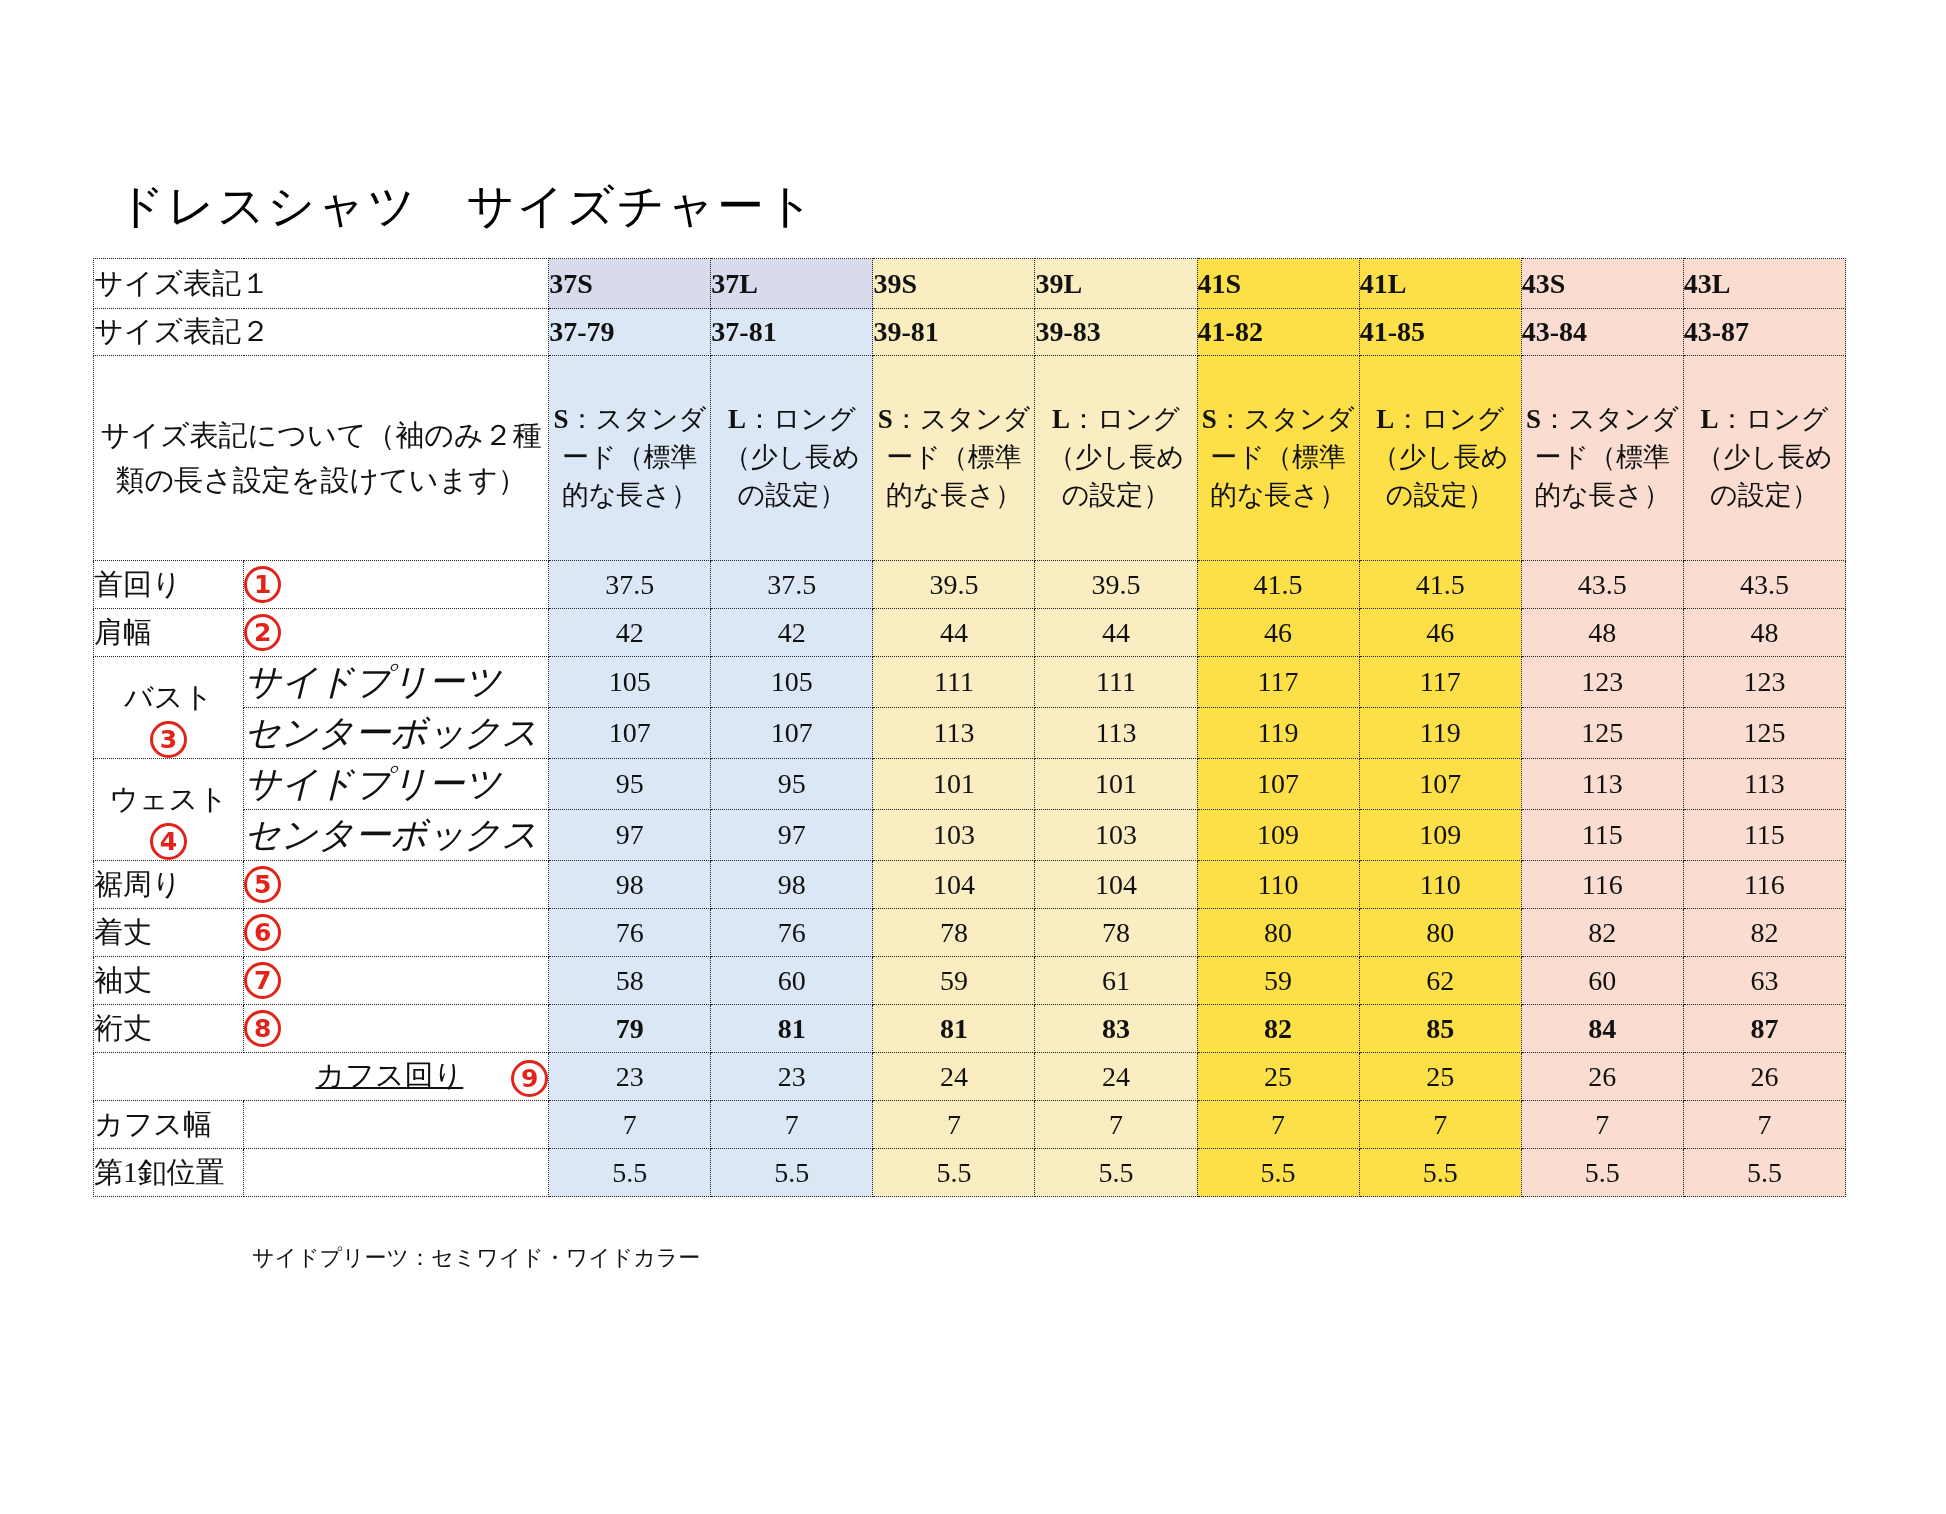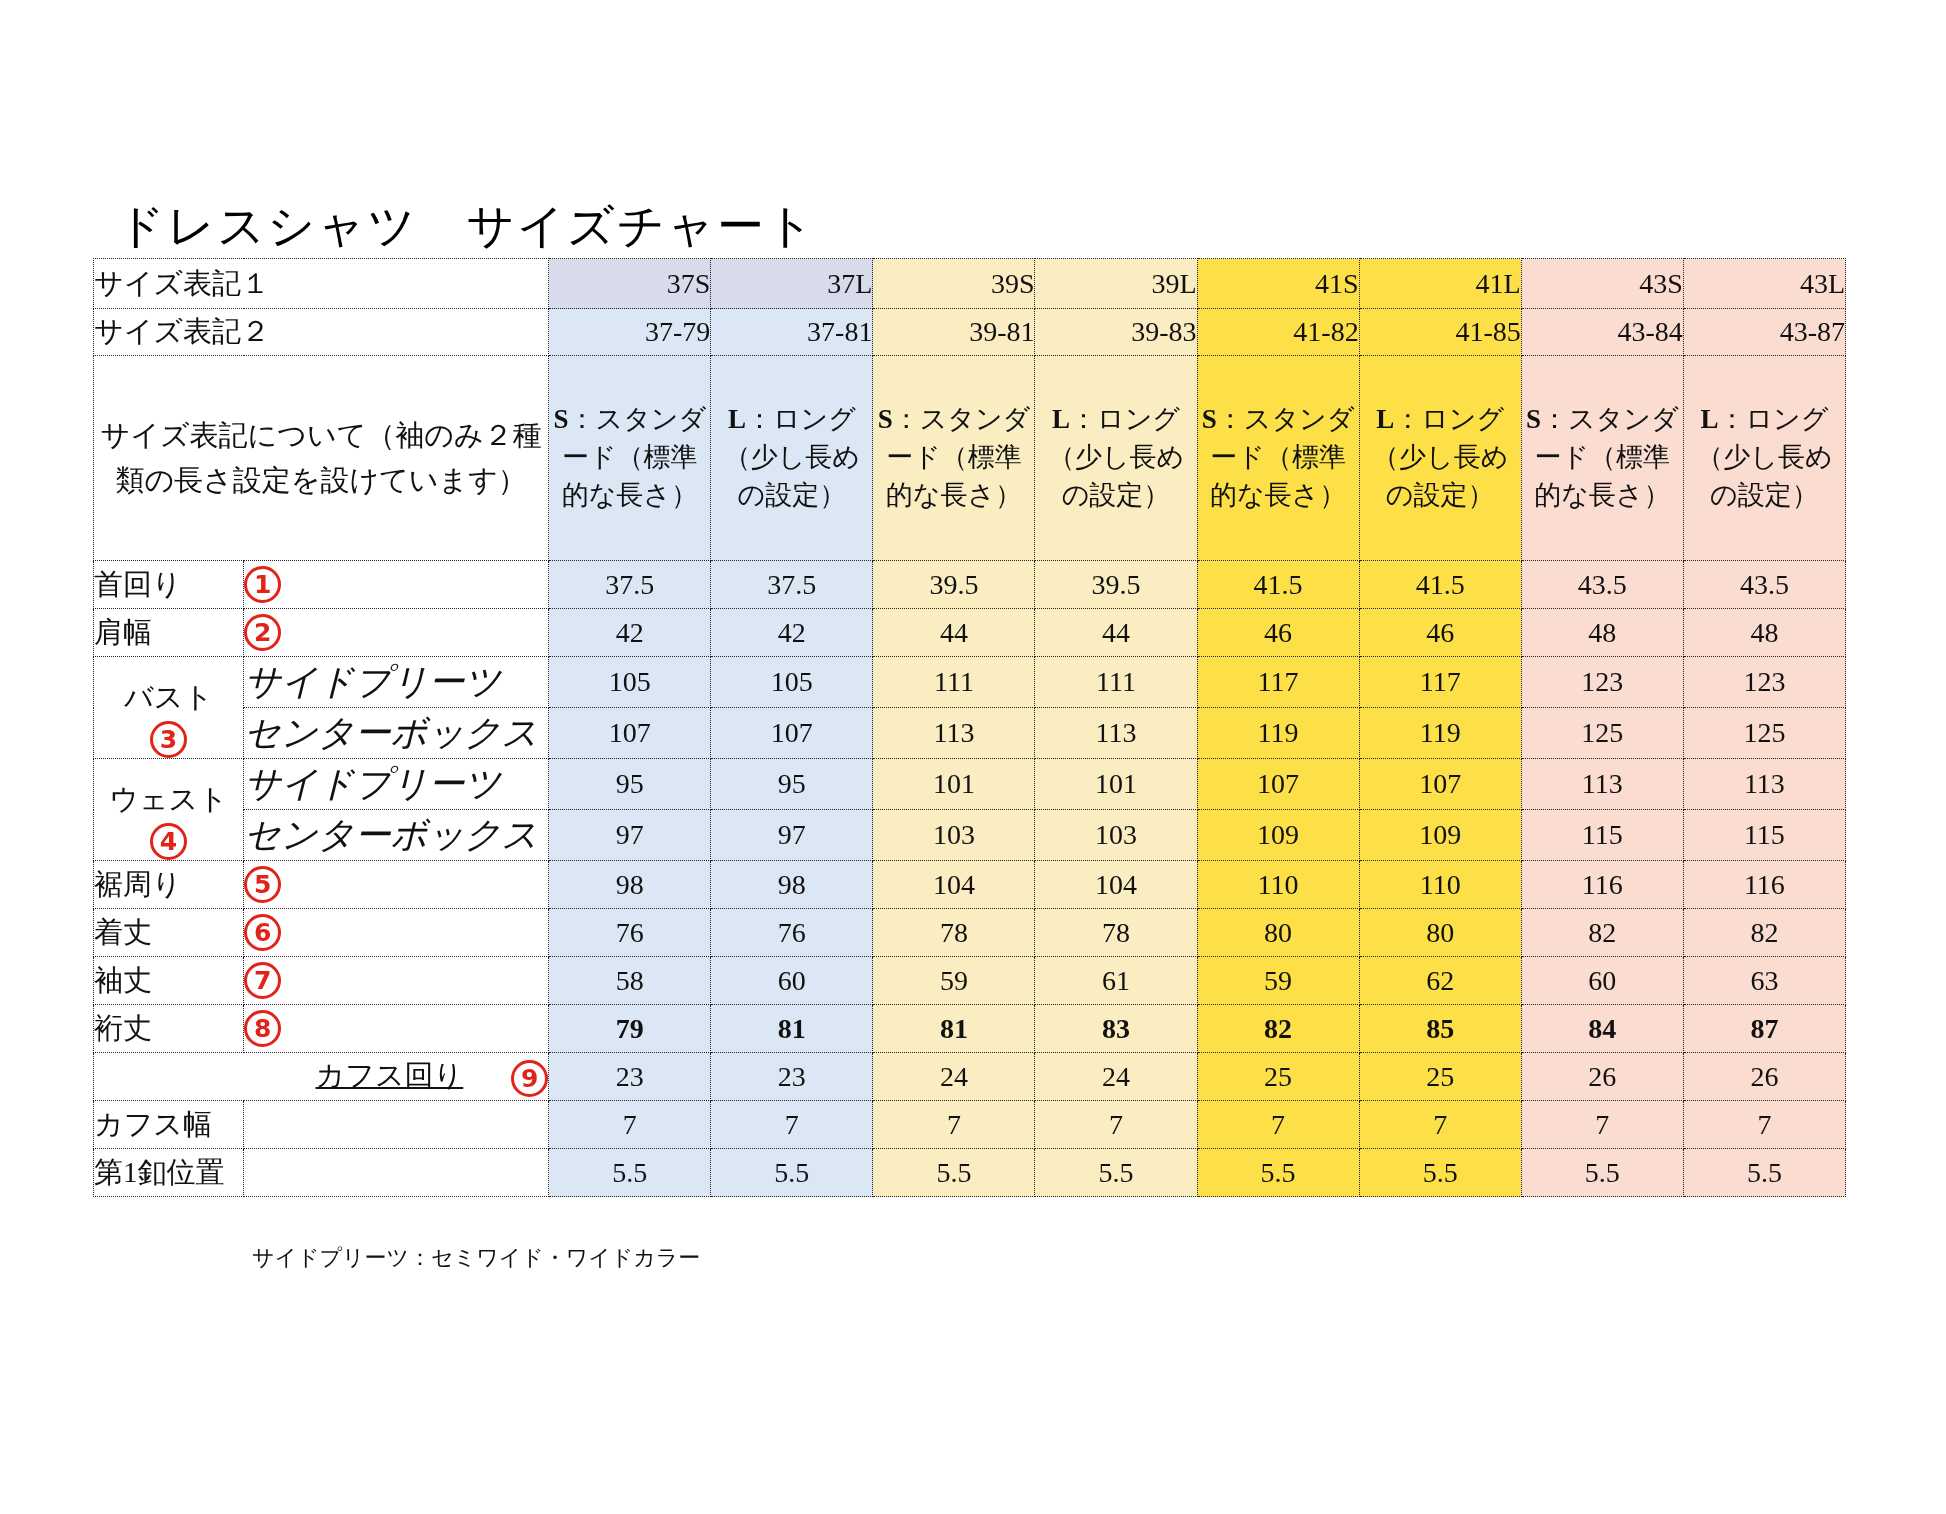--- a/index.html
+++ b/index.html
@@ -1,30 +1,30 @@
 <!DOCTYPE html>
 <html><head>
 <meta charset="utf-8">
 <style>
   html,body{margin:0;padding:0;background:#ffffff;}
   .page{position:relative;width:1946px;height:1514px;background:#ffffff;overflow:hidden;
         font-family:"Liberation Serif","DejaVu Serif",serif;color:#111;}
-  .title{position:absolute;left:117px;top:202px;margin:0;font-size:47px;font-weight:normal;
+  .title{position:absolute;left:117px;top:182px;margin:0;font-size:47px;font-weight:normal;
          letter-spacing:2px;line-height:1.05;color:#000;}
   table.chart{position:absolute;left:93px;top:258px;width:1753px;border-collapse:collapse;table-layout:fixed;}
   table.chart td{border:1px dotted #222;vertical-align:middle;box-sizing:border-box;padding:0;}
   col.c-lab1{width:150px}
   col.c-lab2{width:305px}
   col.c-v{width:162px}
   tr.r1{height:50px}
   tr.r2{height:47px}
   tr.r3{height:205px}
   tr.dr{height:48px}
   td.lab{font-size:29px;text-align:left;padding-left:8px;}
-  td.hv{font-size:28px;font-weight:normal;text-align:right;}
+  td.hv{font-size:28px;font-weight:bold;text-align:left;}
   .g0h{background:#d8dbec}
   .g0{background:#dbe7f4}
   .g1{background:#fbedc2}
   .g2{background:#fde047}
   .g3{background:#fbdcd0}
   td.r3lab{font-size:29px;text-align:center;line-height:1.55;padding:0 12px;}
   td.desc{font-size:27px;text-align:center;line-height:1.4;padding:4px 6px;}
   .dl{font-weight:bold;}
   td.v{font-size:28px;text-align:center;}
   tr.bold-row td.v{font-weight:bold;}

